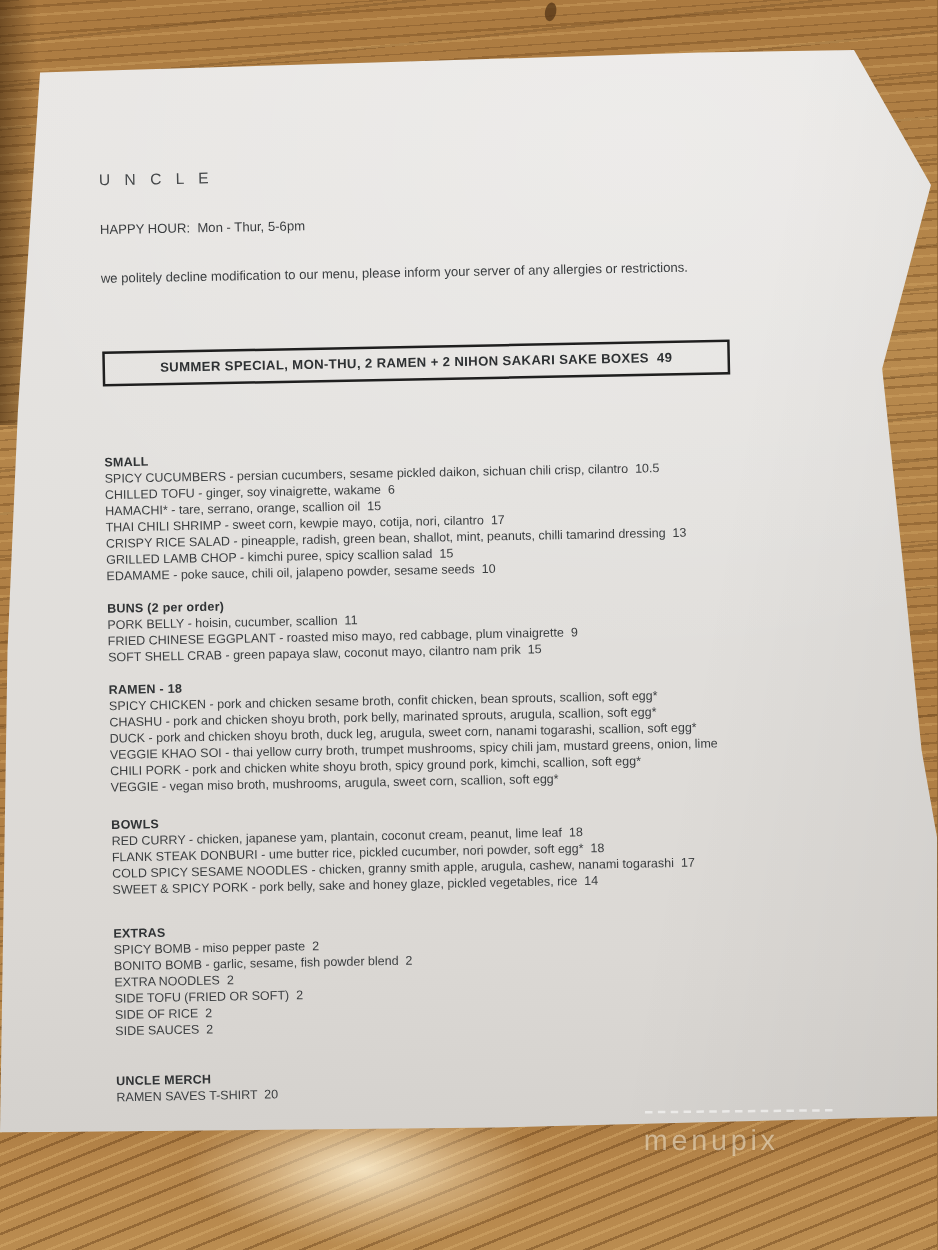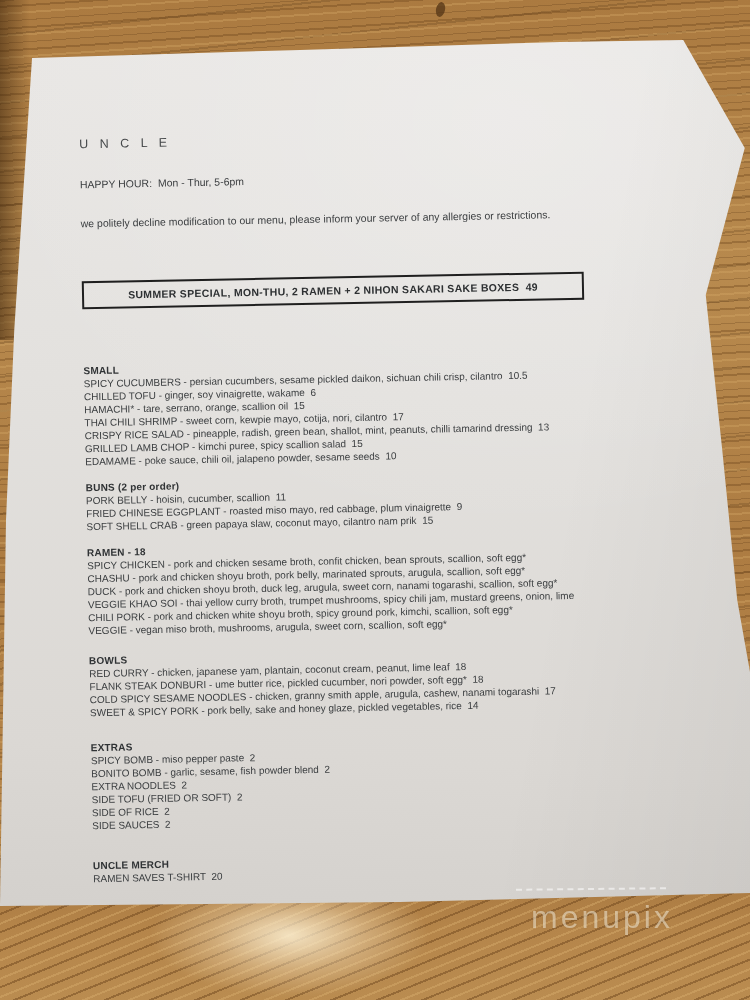--- a/index.html
+++ b/index.html
@@ -69,23 +69,22 @@
   .section:nth-child(6){margin-top:27px;}
   .section h3{margin:0;font-size:10px;line-height:13px;font-weight:bold;letter-spacing:.2px;color:#303335;}
   .menu-item{font-size:10px;line-height:13px;}
   .footer-note{margin-top:24px;width:694px;font-size:11.2px;line-height:17px;color:#3a3d3f;}
   .dashed-line{
     position:absolute;left:516px;top:888px;width:150px;height:0;
     border-top:2px dashed rgba(255,255,255,.55);transform:rotate(-.6deg);
   }
   .watermark{
     position:absolute;left:515px;top:899px;
-    font-size:32px;letter-spacing:3px;color:rgba(244,236,216,.55);
+    font-size:23px;letter-spacing:3px;color:rgba(244,236,216,.55);
     text-shadow:0 0 2px rgba(120,80,40,.25);
-    margin-left:16px;
   }
 </style>
 </head>
 <body>
 
 <div class="stage">
   <div class="wood-bottom"></div>
   <div class="wood-glare"></div>
   <div class="wood-knot"></div>
   <div class="wood-shadow-left"></div>

